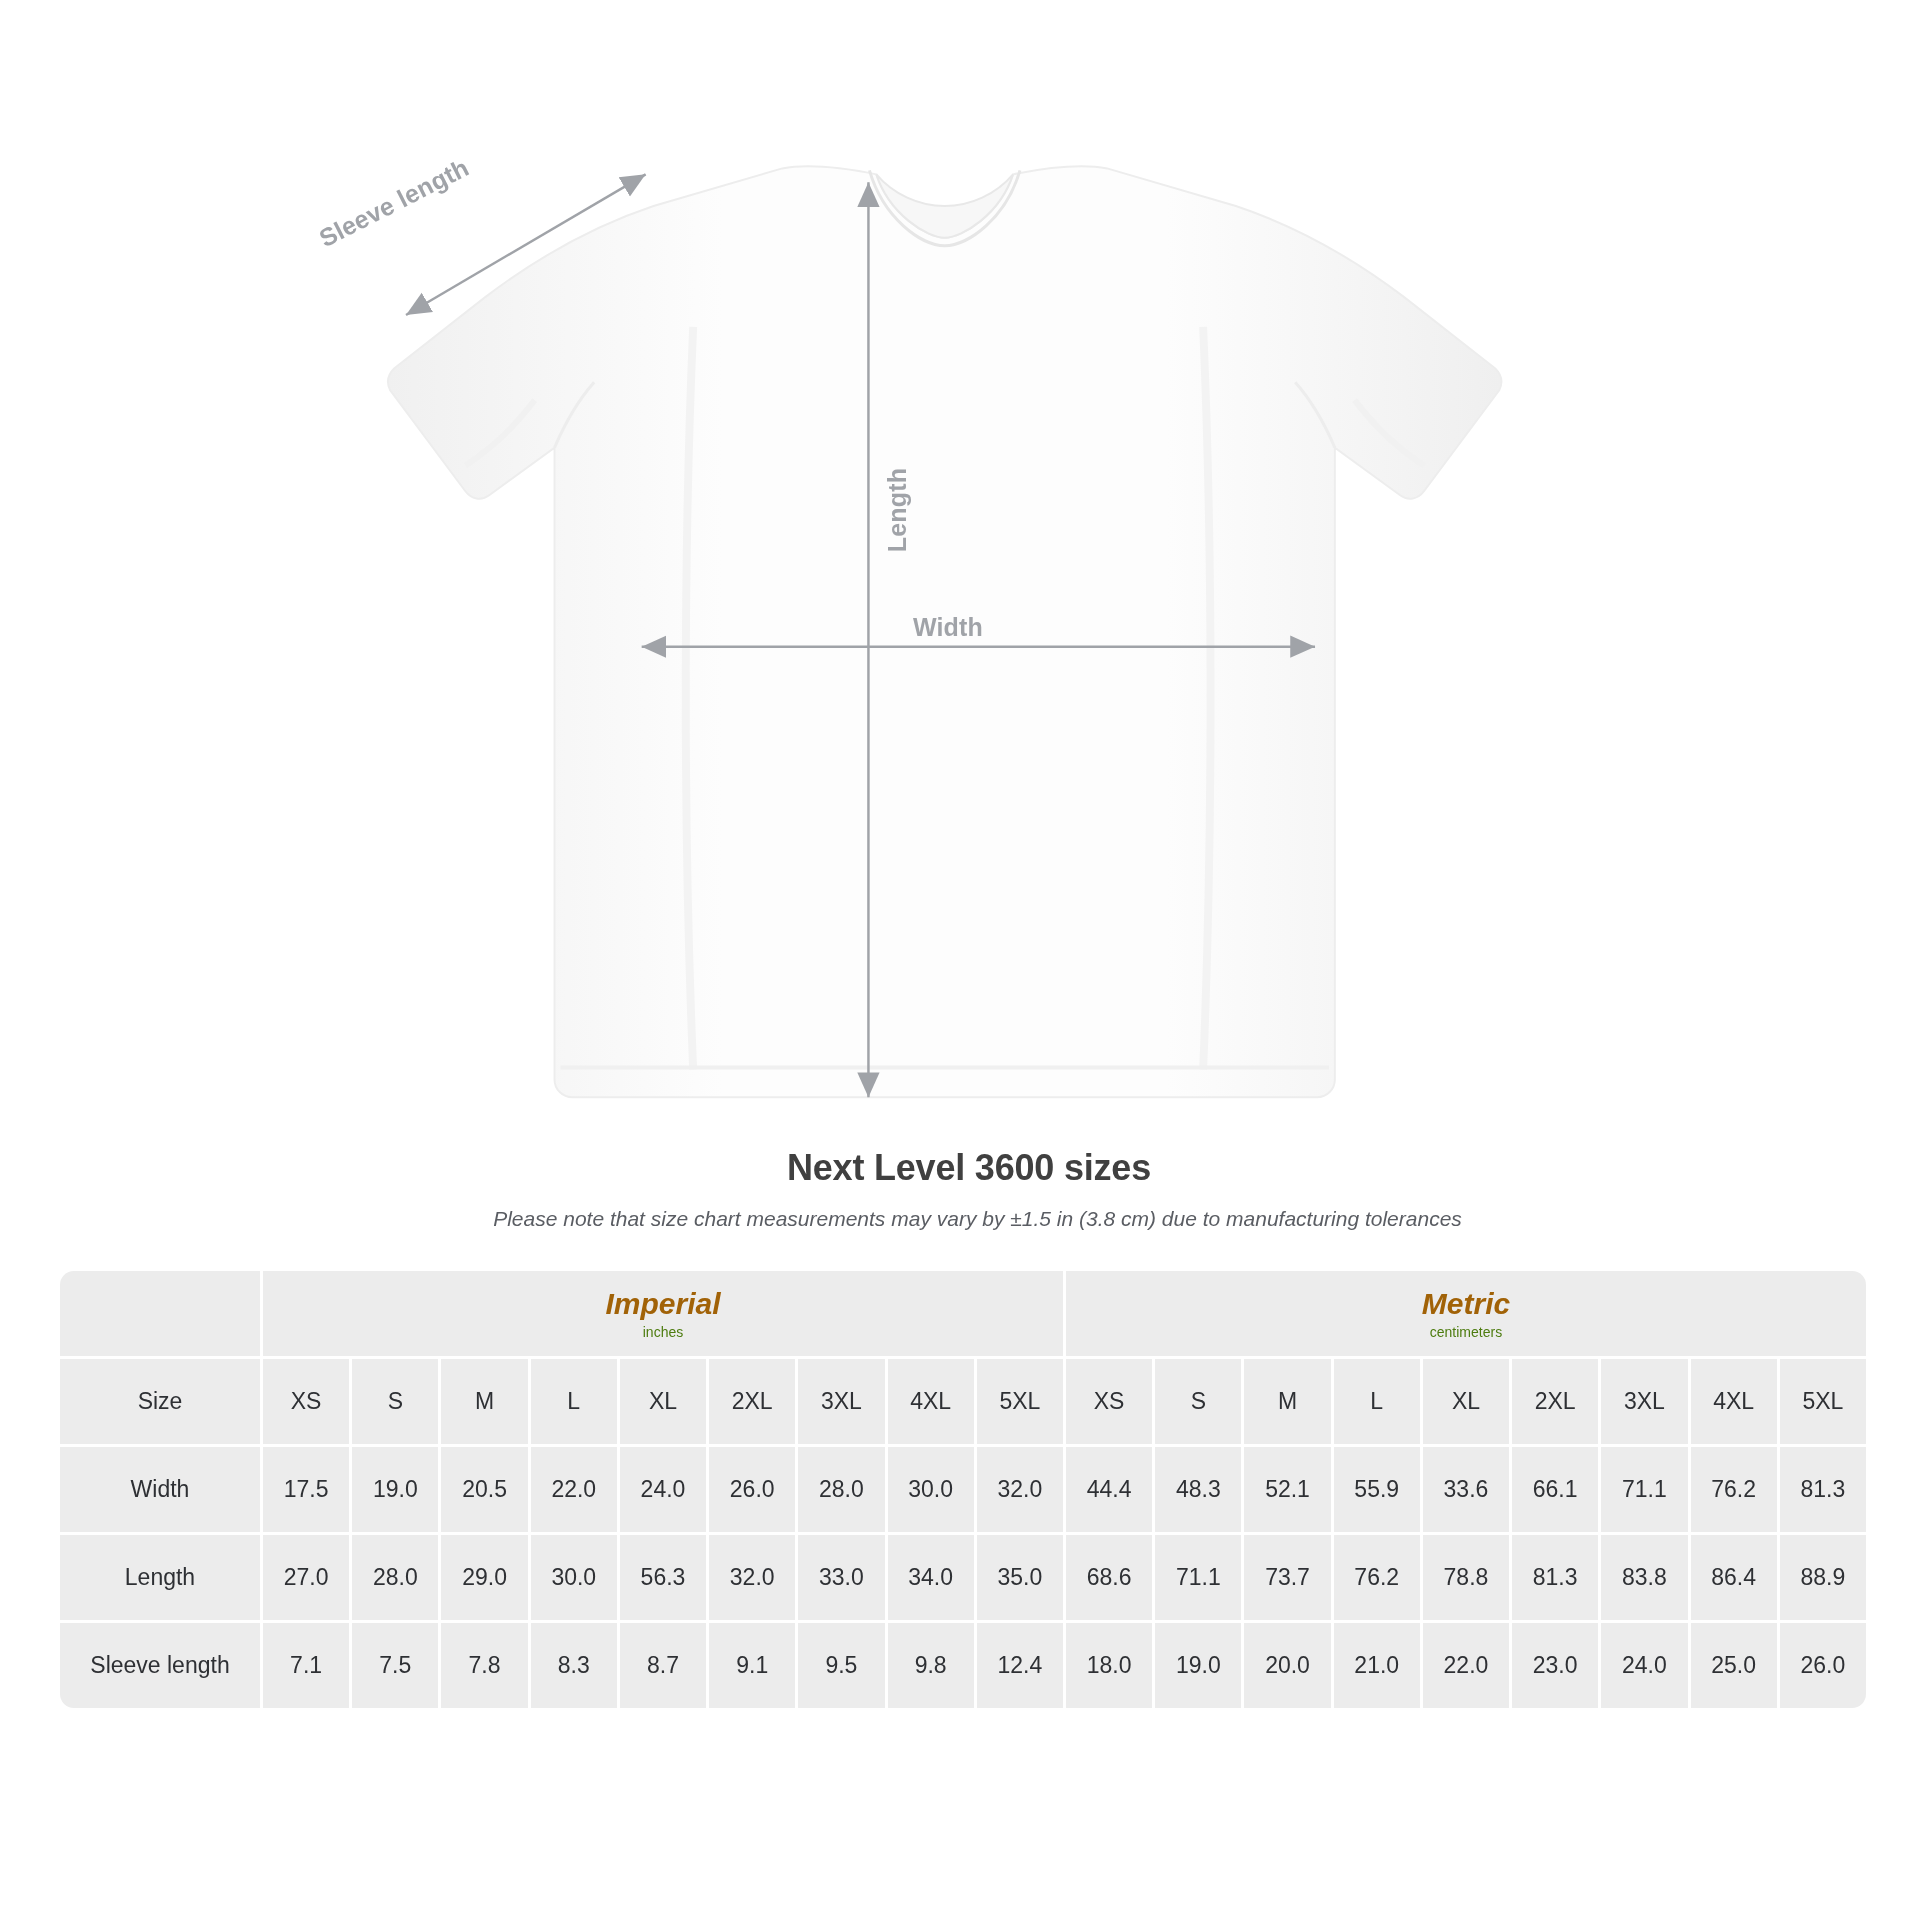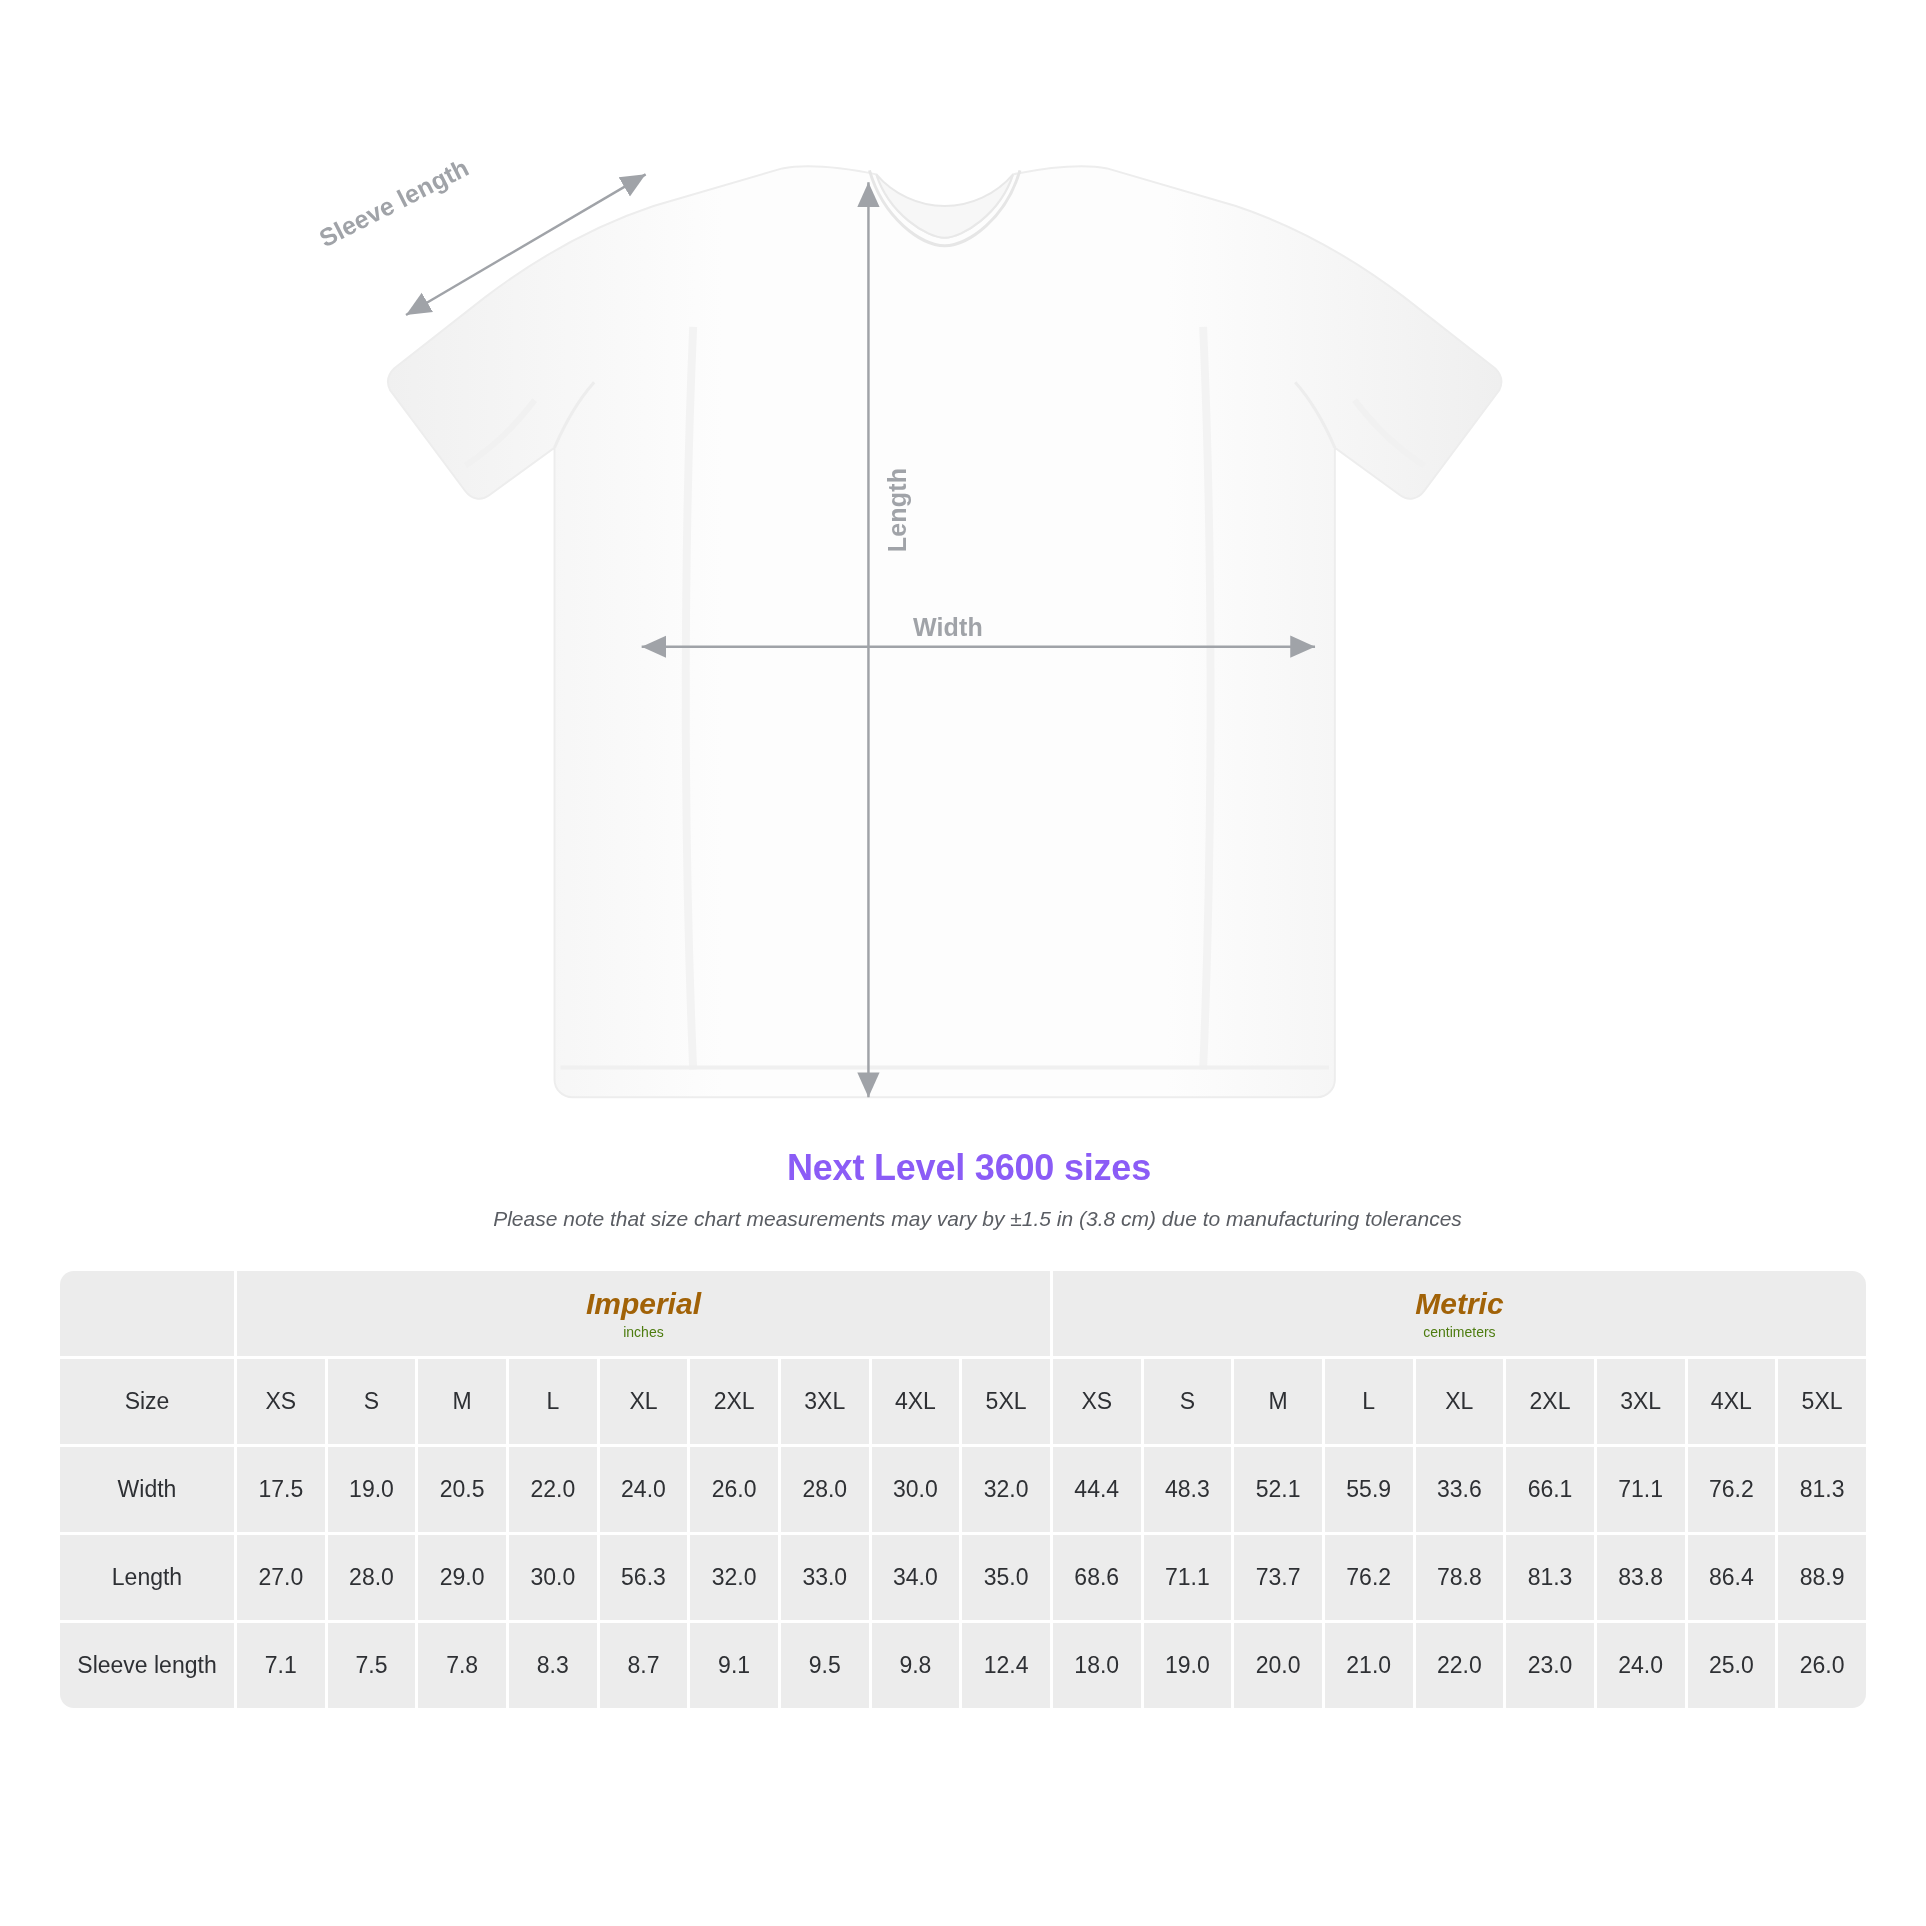--- a/index.html
+++ b/index.html
@@ -57,21 +57,21 @@
   }
 
   
   #title-block {
     text-align: center;
     margin-top: 18px;
   }
   #chart-title {
     font-size: 36px;
     font-weight: bold;
-    color: #8b5cf6;
+    color: #404040;
     margin: 0;
     letter-spacing: -0.2px;
     padding-left: 11px;
   }
   #chart-note {
     font-size: 21px;
     font-style: italic;
     color: #5a5d63;
     margin-top: 18px;
     padding-left: 28px;
@@ -119,21 +119,21 @@
   .head-cell {
     font-weight: bold;
     color: #3a3d42;
     font-size: 23px;
   }
   .row-head {
     font-weight: bold;
     color: #3a3d42;
     font-size: 24px;
   }
-  .first-col { width: 174px; margin-left: 48px; }
+  .first-col { width: 200px; margin-left: 48px; }
   
   #size-table tr:first-child td:first-child { border-top-left-radius: 14px; }
   #size-table tr:first-child td:last-child { border-top-right-radius: 14px; }
   #size-table tr:last-child td:first-child { border-bottom-left-radius: 14px; }
   #size-table tr:last-child td:last-child { border-bottom-right-radius: 14px; }
 </style>
 </head>
 <body>
 
 <div id="page">

